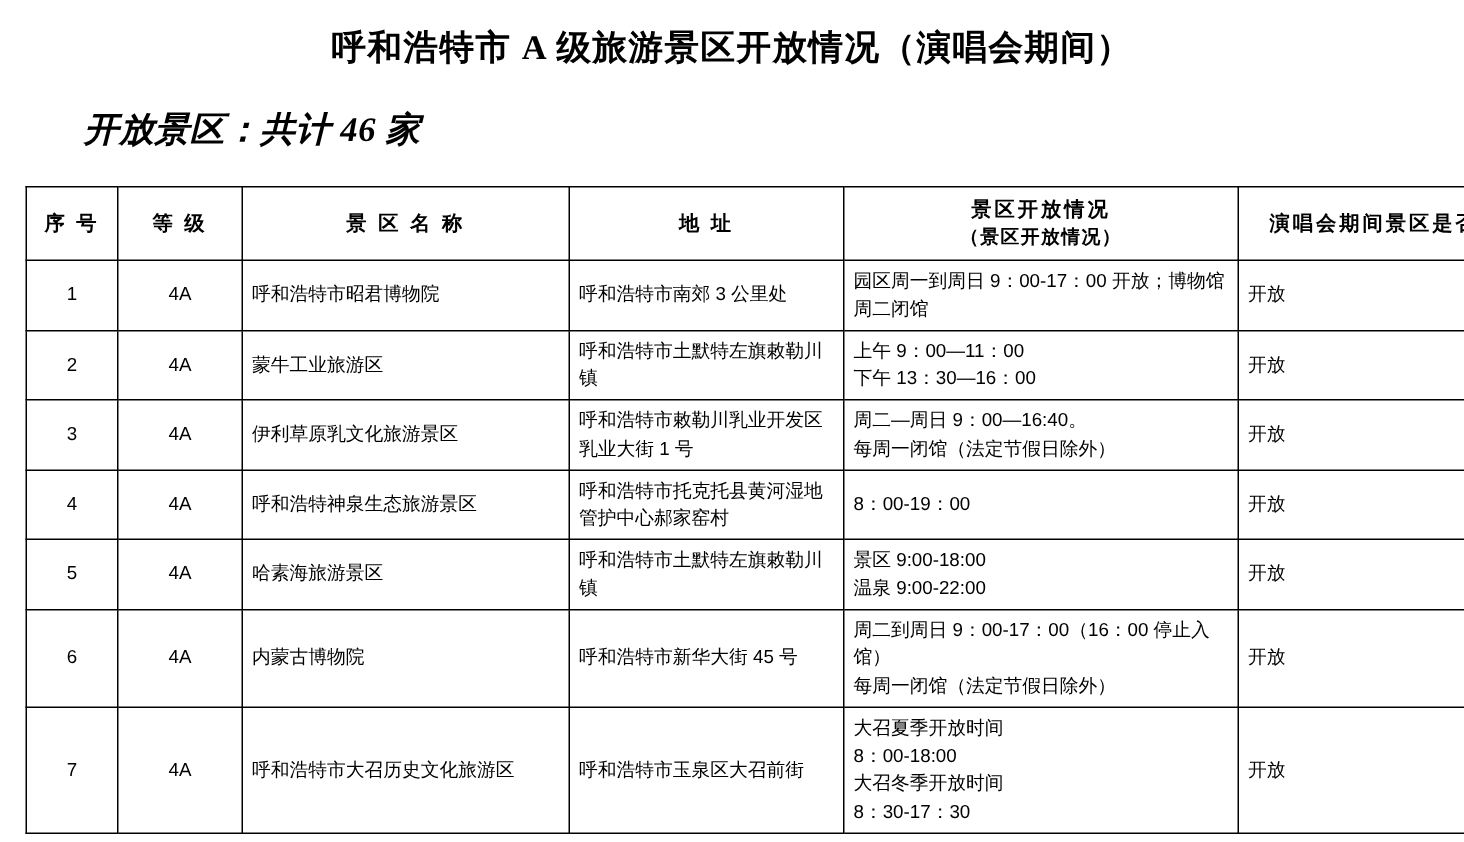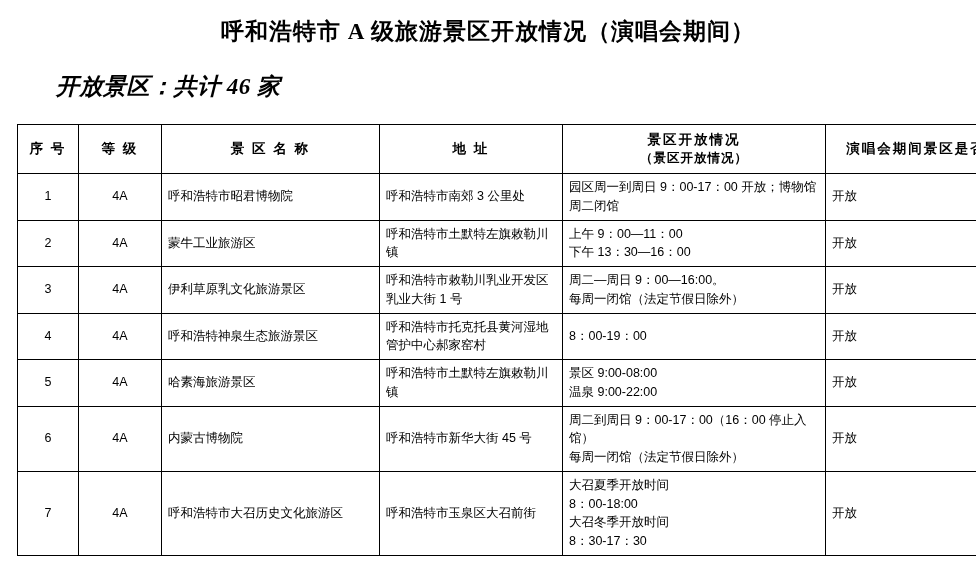--- a/index.html
+++ b/index.html
@@ -127,38 +127,38 @@
         <td class="c-addr">呼和浩特市土默特左旗敕勒川镇</td>
         <td class="c-status multiline">上午 9：00—11：00
 下午 13：30—16：00</td>
         <td class="c-open">开放</td>
       </tr>
       <tr>
         <td class="c-no">3</td>
         <td class="c-level">4A</td>
         <td class="c-name">伊利草原乳文化旅游景区</td>
         <td class="c-addr">呼和浩特市敕勒川乳业开发区乳业大街 1 号</td>
-        <td class="c-status multiline">周二—周日 9：00—16:00。
+        <td class="c-status multiline">周二—周日 9：00—16:40。
 每周一闭馆（法定节假日除外）</td>
         <td class="c-open">开放</td>
       </tr>
       <tr>
         <td class="c-no">4</td>
         <td class="c-level">4A</td>
         <td class="c-name">呼和浩特神泉生态旅游景区</td>
         <td class="c-addr">呼和浩特市托克托县黄河湿地管护中心郝家窑村</td>
         <td class="c-status multiline">8：00-19：00</td>
         <td class="c-open">开放</td>
       </tr>
       <tr>
         <td class="c-no">5</td>
         <td class="c-level">4A</td>
         <td class="c-name">哈素海旅游景区</td>
         <td class="c-addr">呼和浩特市土默特左旗敕勒川镇</td>
-        <td class="c-status multiline">景区 9:00-08:00
+        <td class="c-status multiline">景区 9:00-18:00
 温泉 9:00-22:00</td>
         <td class="c-open">开放</td>
       </tr>
       <tr>
         <td class="c-no">6</td>
         <td class="c-level">4A</td>
         <td class="c-name">内蒙古博物院</td>
         <td class="c-addr">呼和浩特市新华大街 45 号</td>
         <td class="c-status multiline">周二到周日 9：00-17：00（16：00 停止入馆）
 每周一闭馆（法定节假日除外）</td>

